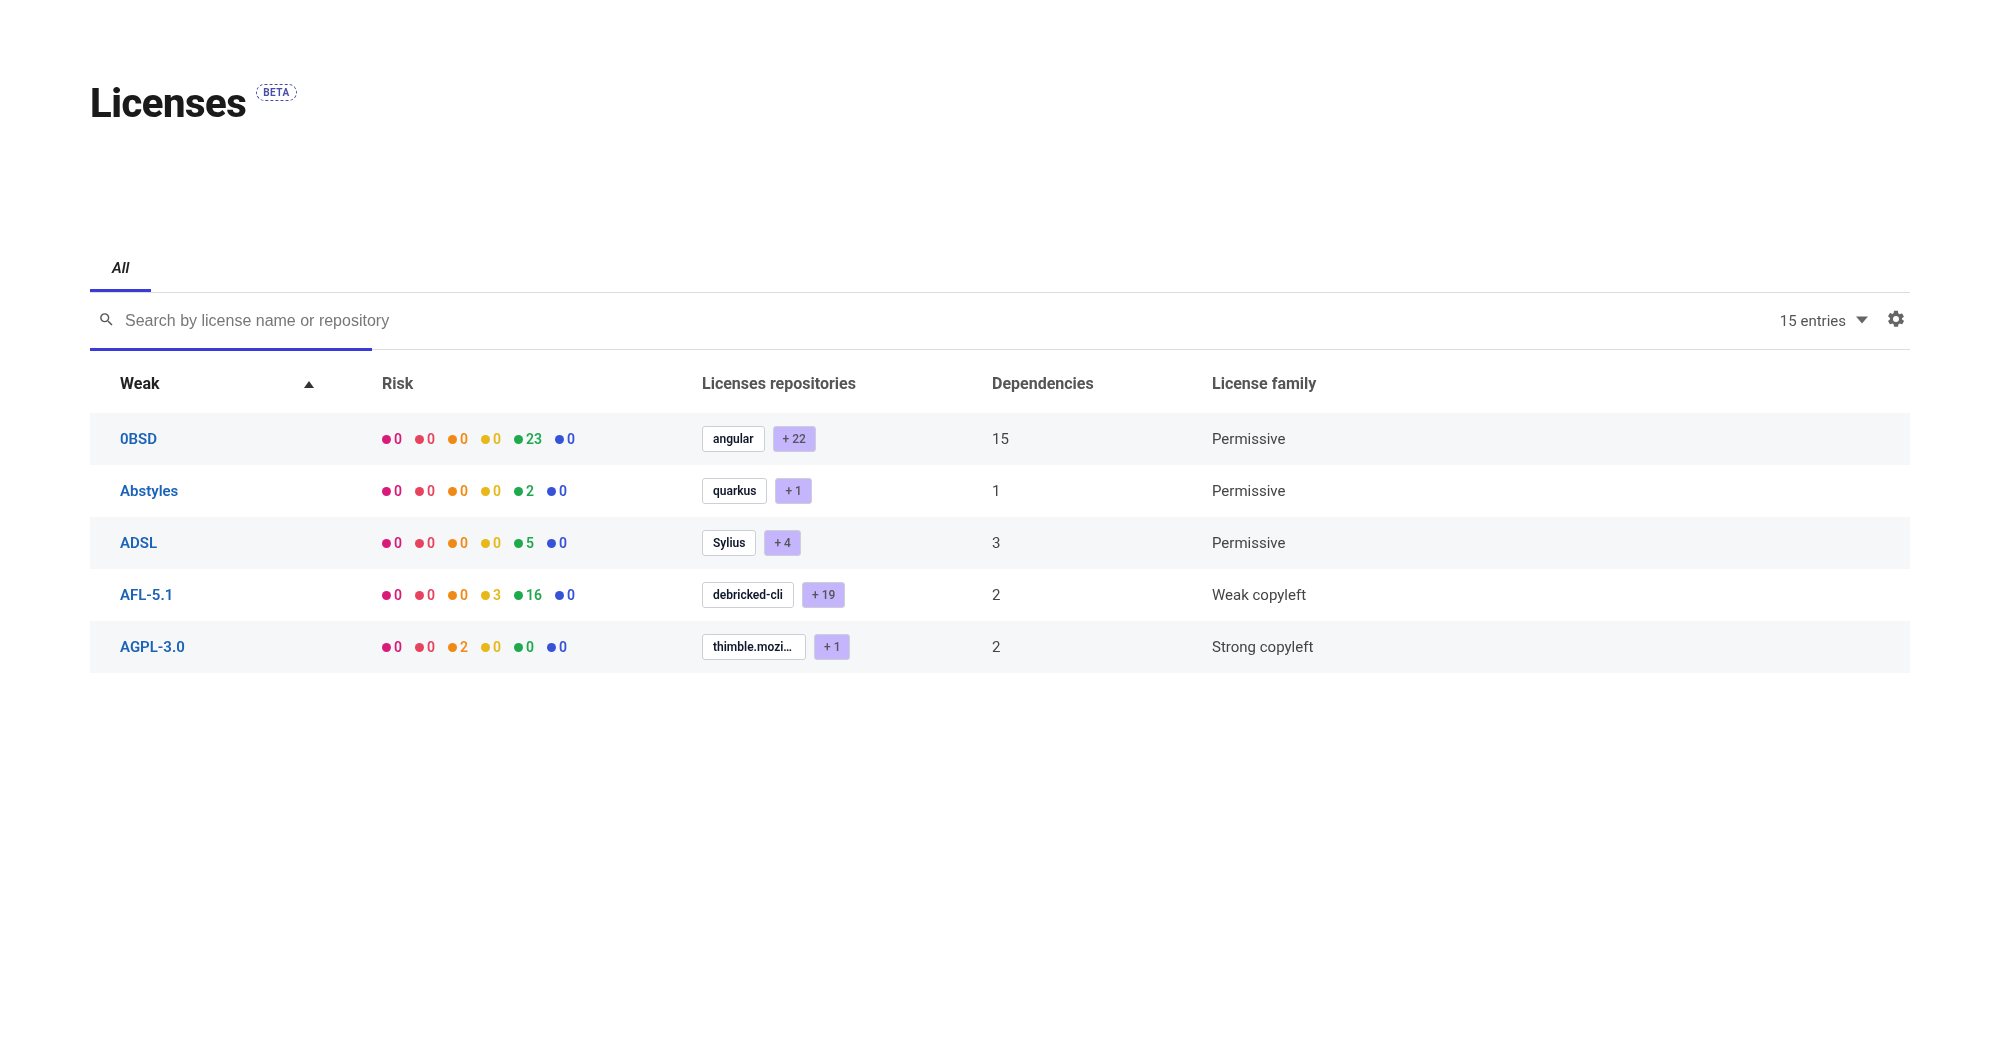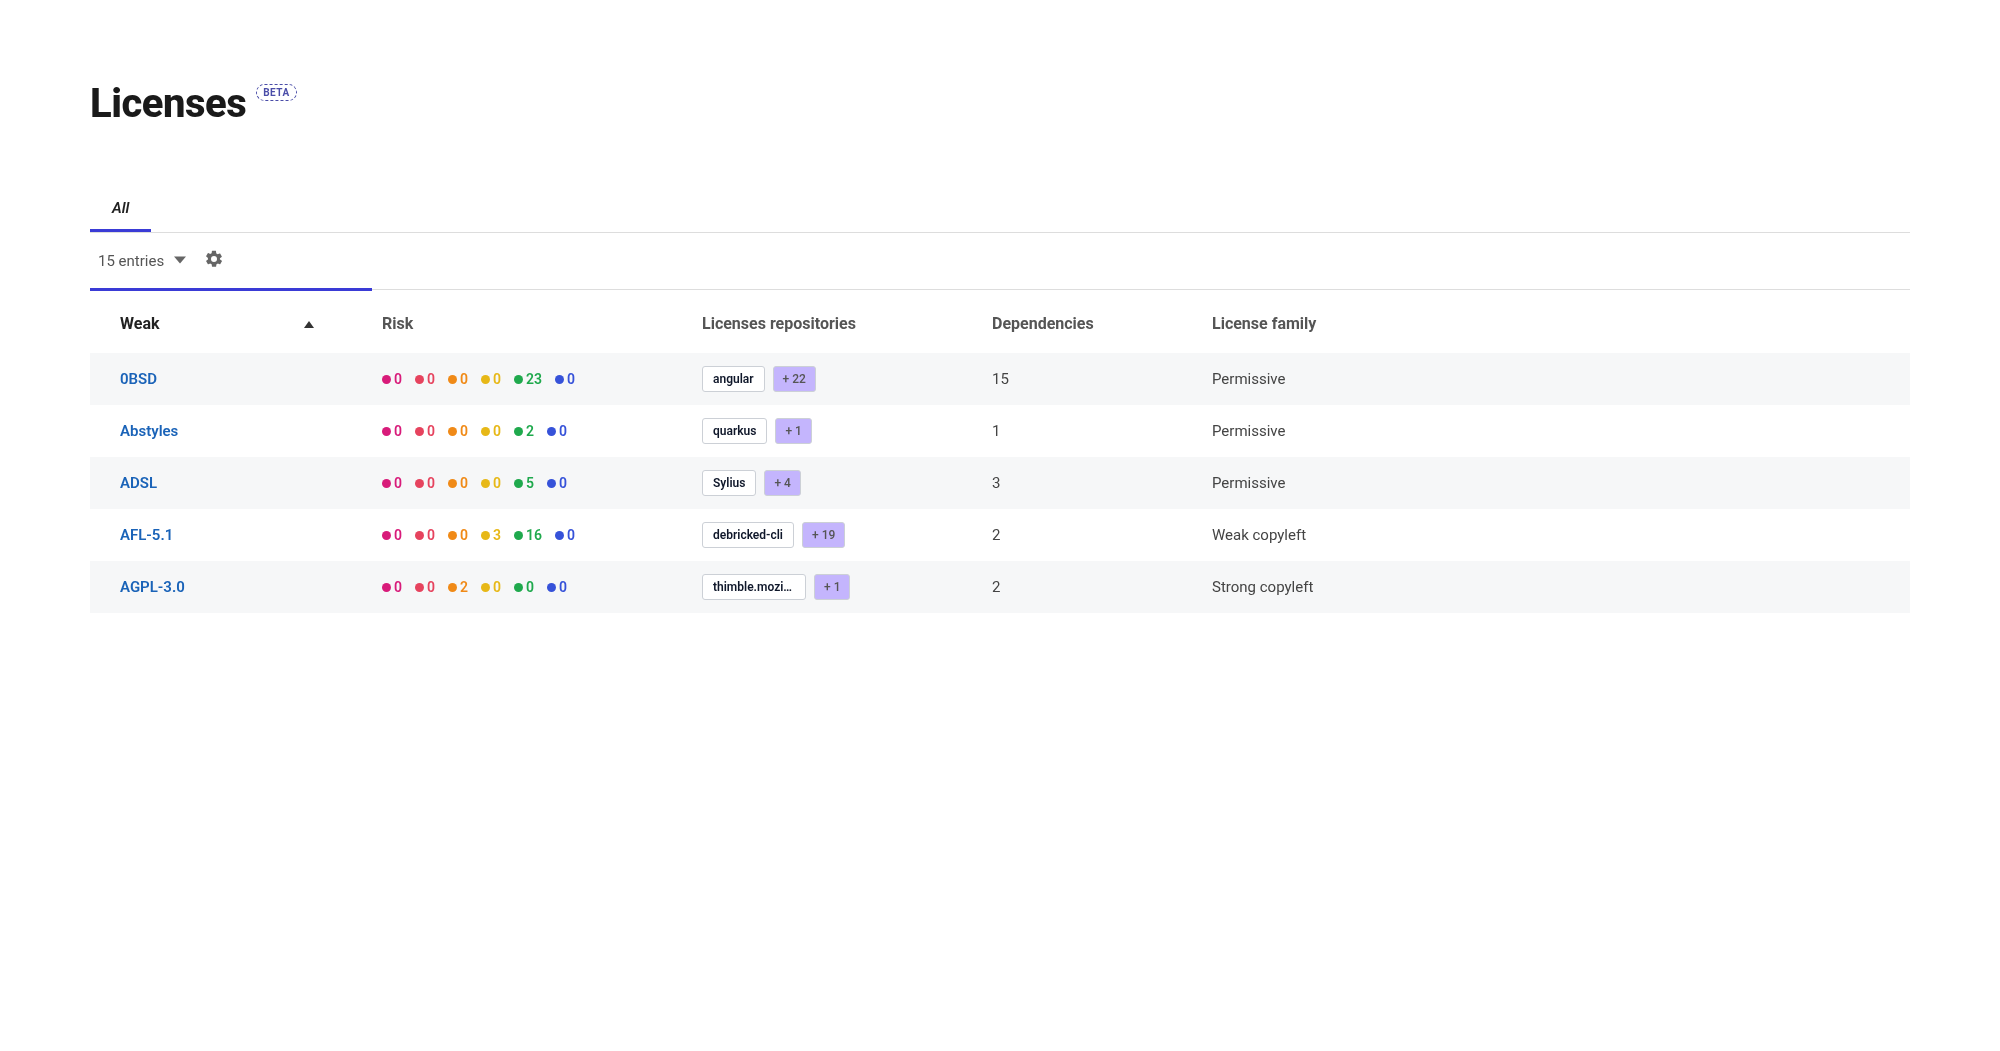--- a/index.html
+++ b/index.html
@@ -6,21 +6,21 @@
     body {
       font-family: -apple-system, BlinkMacSystemFont, "Segoe UI", Roboto, "Helvetica Neue", Arial, sans-serif;
       background: #fff;
       color: #1c1c1c;
       padding: 80px 90px 40px;
     }
     .page-header {
       display: flex;
       align-items: flex-start;
       gap: 10px;
-      margin-bottom: 60px;
+      margin-bottom: 120px;
     }
     .page-title {
       font-size: 40px;
       font-weight: 800;
       color: #1a1a1a;
       letter-spacing: -0.5px;
     }
     .beta-badge {
       display: inline-block;
       padding: 2px 6px;
@@ -179,20 +179,28 @@
 <div class="page-header">
   <h1 class="page-title">Licenses</h1>
   <span class="beta-badge">BETA</span>
 </div>
 
 <div class="tabs-row">
   <div class="tab-item">All</div>
 </div>
 
 <div class="search-row">
+  <div class="search-area">
+    <span class="search-icon">
+      <svg viewBox="0 0 24 24">
+          <path d="M15.5 14h-.79l-.28-.27A6.471 6.471 0 0016 9.5 6.5 6.5 0 109.5 16c1.61 0 3.09-.59 4.23-1.57l.27.28v.79l5 4.99L20.49 19l-4.99-5zm-6 0C7.01 14 5 11.99 5 9.5S7.01 5 9.5 5 14 7.01 14 9.5 11.99 14 9.5 14z"></path>
+        </svg>
+    </span>
+    <input class="search-input" type="text" placeholder="Search by license name or repository" style="">
+  </div>
   <div class="entries-area">
     <div class="entries-button">
       <span>15 entries</span>
       <span class="caret-down">
         <svg viewBox="0 0 10 6">
             <path d="M0 0l5 6 5-6z"></path>
           </svg>
       </span>
     </div>
     <span class="gear-btn">

